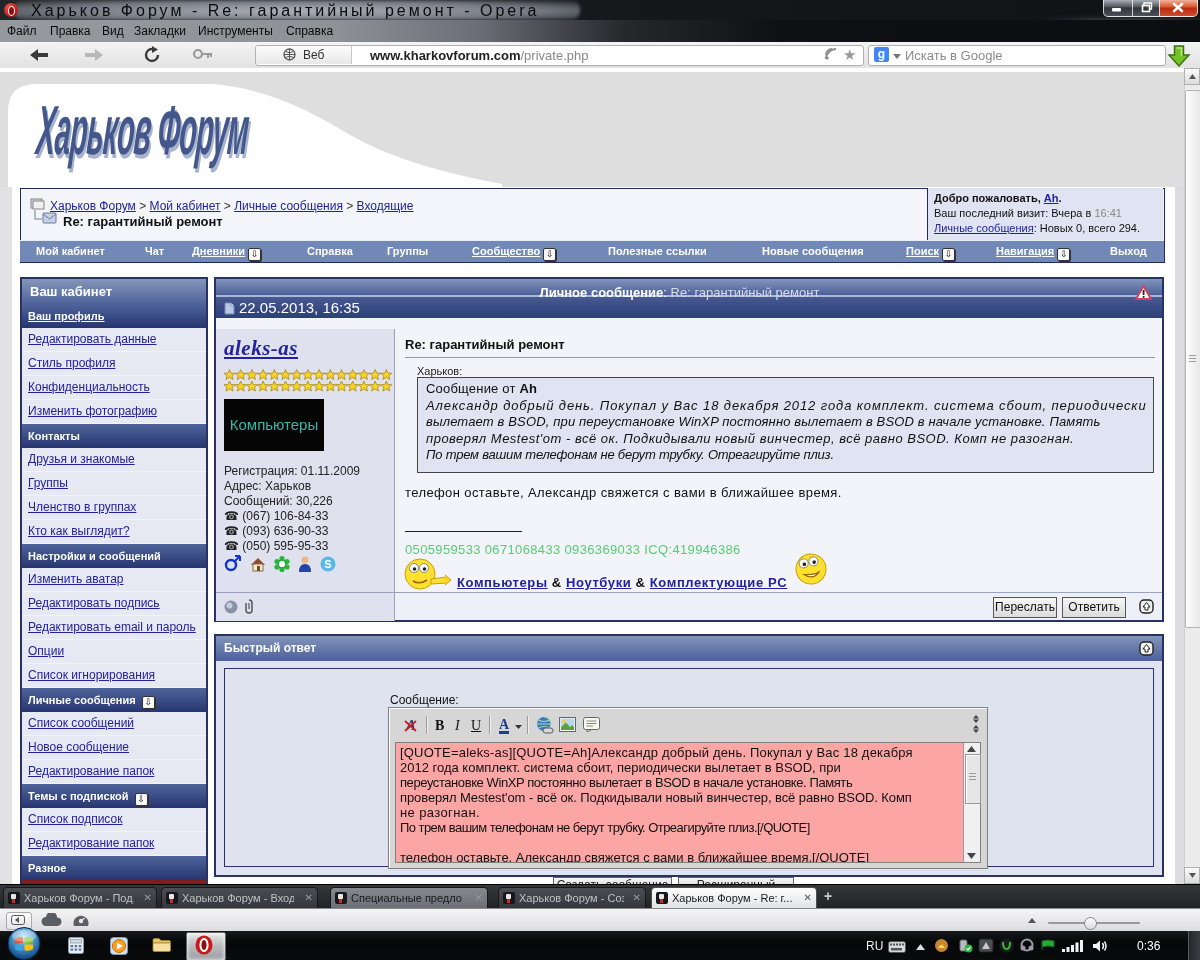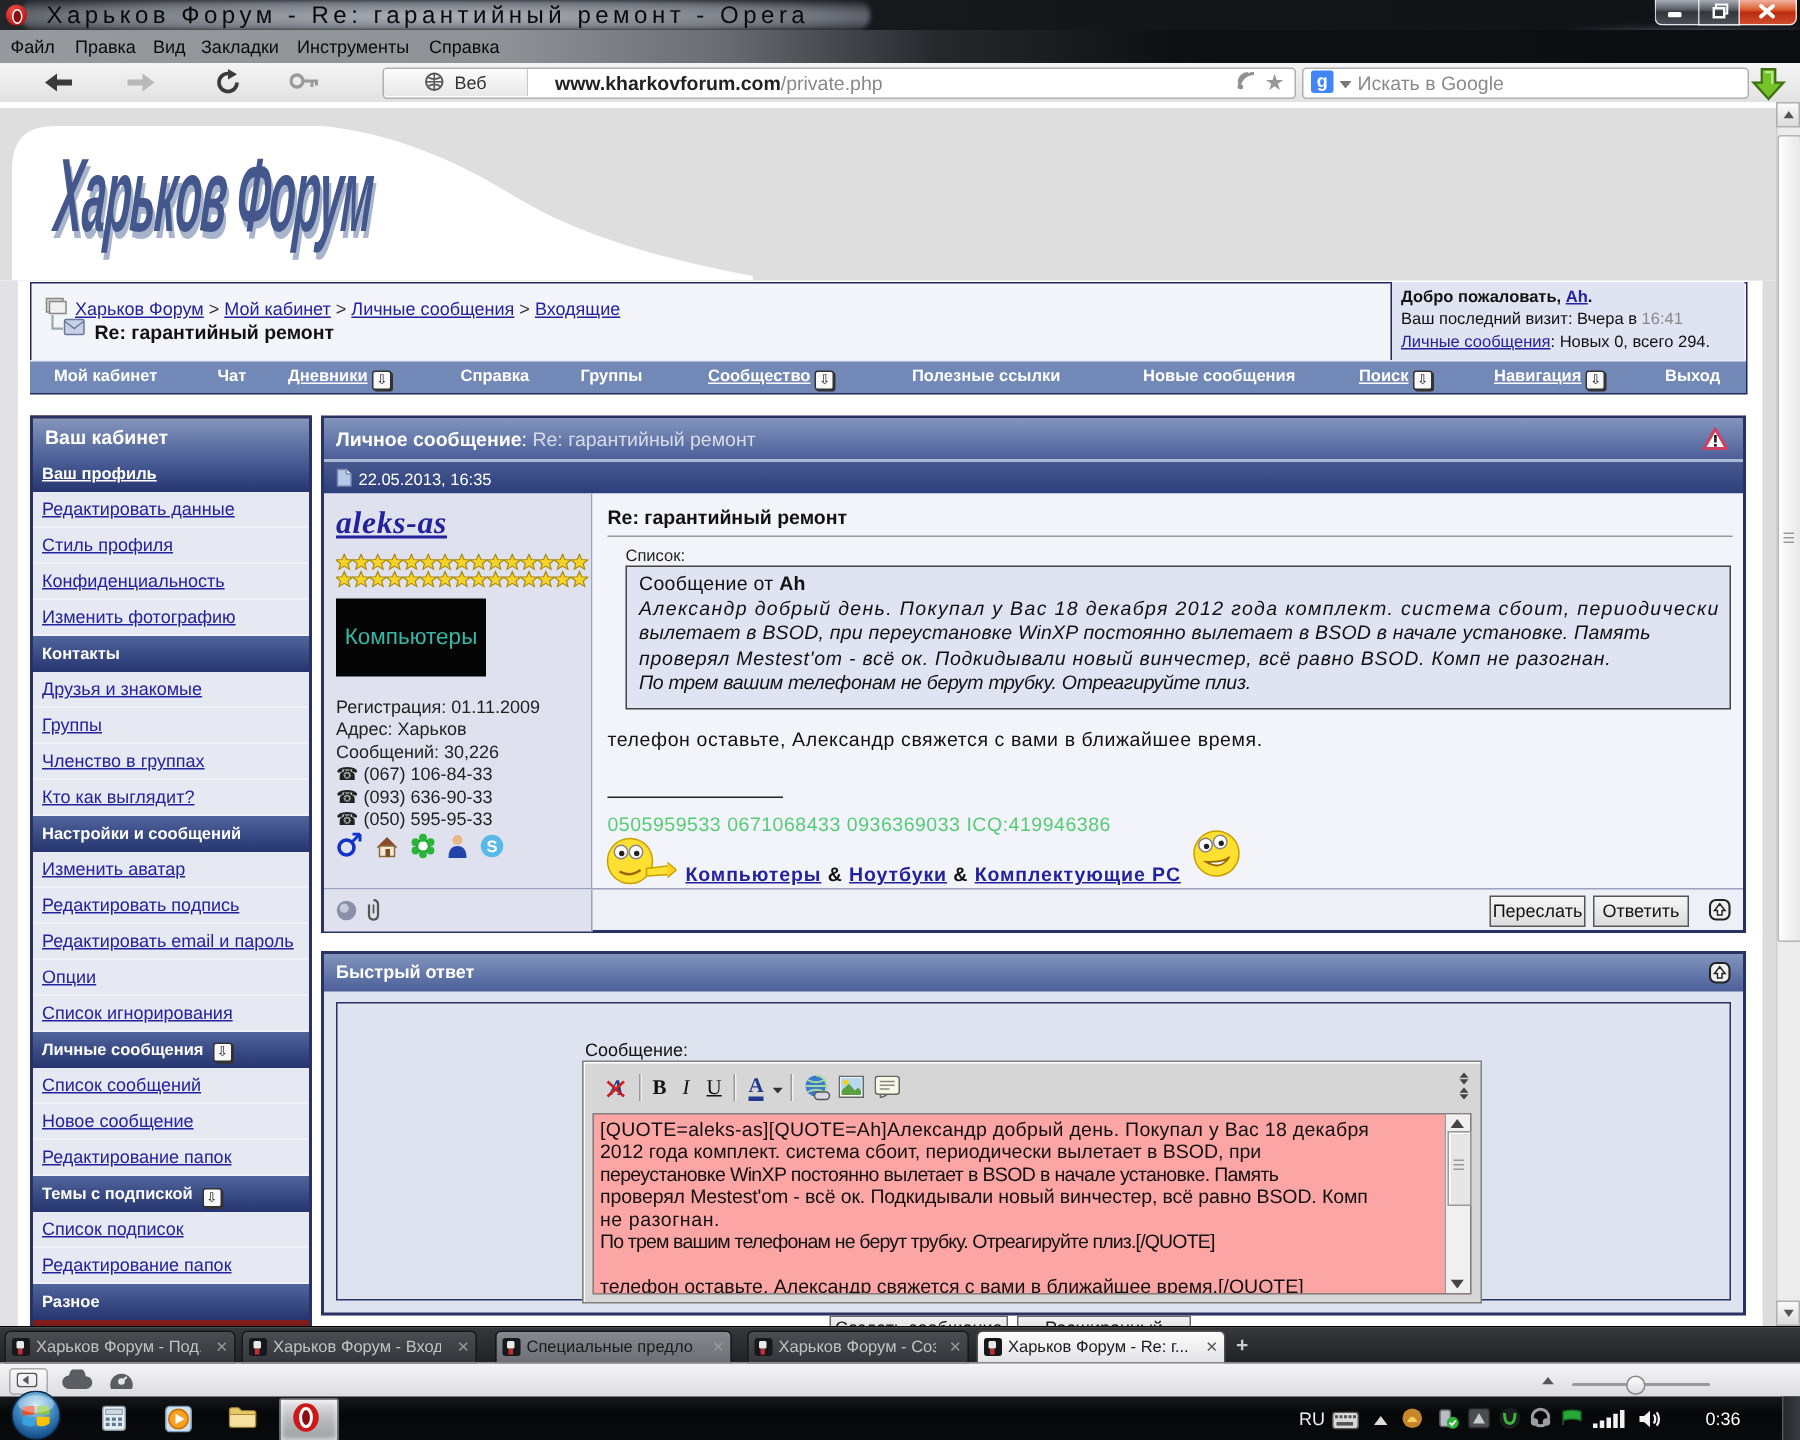--- a/index.html
+++ b/index.html
@@ -39,22 +39,22 @@
 #navbar>span{top:4px;}
 .dd{display:inline-block;margin-left:3px;width:11px;height:11px;background:#f8f8f8;border:1px solid #333;border-radius:2px;color:#111;font-size:9px;line-height:11px;text-align:center;font-weight:normal;vertical-align:-2px;box-shadow:1px 1px 0 #333;}
 #navbar span{white-space:nowrap;}
 
 #sidebar{left:20px;top:209px;width:184px;height:607px;background:#7f1d1d;border:2px solid #2a3163;}
 .scat{background:linear-gradient(#50649c,#26356f);color:#fff;font-weight:bold;font-size:11px;height:24px;line-height:24px;padding-left:6px;box-sizing:border-box;}
 .slink{font-size:12px;color:#22229c;text-decoration:underline;height:24px;line-height:23px;padding-left:6px;border-bottom:1px solid #f2f3f9;background:#e7e9f2;box-sizing:border-box;}
 #sbhead{background:linear-gradient(#8496ba,#50639b);color:#fff;font-weight:bold;font-size:13px;height:25px;line-height:25px;padding-left:8px;box-sizing:border-box;}
 
 #msgpanel{left:214px;top:209px;width:950px;height:345px;border:2px solid #2a3163;background:#f3f4fa;box-sizing:border-box;}
-#msghead{height:27px;background:linear-gradient(#8295bc,#4c5f9a);color:#fff;font-size:13px;line-height:27px;padding-left:8px;}
-#msgdate{height:21px;background:linear-gradient(#47598f,#2c3f7b);color:#fff;font-size:11px;line-height:21px;padding-left:8px;border-top:2px solid #a9b8d4;}
+#msghead{height:16px;background:linear-gradient(#8295bc,#4c5f9a);color:#fff;font-size:13px;line-height:27px;padding-left:8px;text-align:center;}
+#msgdate{height:21px;background:linear-gradient(#47598f,#2c3f7b);color:#fff;font-size:15px;line-height:21px;padding-left:8px;border-top:2px solid #a9b8d4;}
 #usercol{left:0px;top:50px;width:178px;height:268px;background:#dfe2ee;border-right:1px solid #9aa2c0;}
 #uname{left:8px;top:7px;font-size:21px;font-style:italic;font-weight:bold;font-family:"Liberation Serif",serif;color:#22229c;text-decoration:underline;letter-spacing:.5px;}
 #stars{left:8px;top:40px;}
 #avatar{left:8px;top:70px;width:100px;height:52px;background:#050505;color:#35b8a8;font-size:15px;text-align:center;line-height:52px;}
 #udetails{left:8px;top:135px;font-size:12px;color:#222;line-height:15px;}
 #uicons{left:8px;top:226px;font-size:13px;}
 #msgbody{left:179px;top:50px;right:0;bottom:27px;background:#f3f4fa;}
 #msgtitle{left:10px;top:8px;font-size:13px;font-weight:bold;color:#111;}
 #msgsep{left:10px;top:28px;width:750px;height:1px;background:#999;}
 #quotelabel{left:22px;top:36px;font-size:11px;color:#222;}
@@ -301,21 +301,21 @@
             </g>
      <g transform="translate(96,1)">
               <circle cx="8" cy="8" r="7.5" fill="#58b8e8"></circle>
               <text x="8" y="12" font-size="11" font-weight="bold" fill="#fff" text-anchor="middle">S</text>
             </g>
    </svg></div>
   </div>
   <div class="abs" id="msgbody">
    <div class="abs" id="msgtitle">Re: гарантийный ремонт</div>
    <div class="abs" id="msgsep"></div>
-   <div class="abs" id="quotelabel">Список:</div>
+   <div class="abs" id="quotelabel">Харьков:</div>
    <div class="abs" id="quotebox"><span style="letter-spacing:.2px">Сообщение от <b>Ah</b></span><br><i><span style="letter-spacing:.9px">Александр добрый день. Покупал у Вас 18 декабря 2012 года комплект. система сбоит, периодически</span><br><span style="letter-spacing:.15px">вылетает в BSOD, при переустановке WinXP постоянно вылетает в BSOD в начале установке. Память</span><br><span style="letter-spacing:.5px">проверял Mestest'om - всё ок. Подкидывали новый винчестер, всё равно BSOD. Комп не разогнан.</span><br><span style="letter-spacing:-.2px">По трем вашим телефонам не берут трубку. Отреагируйте плиз.</span></i></div>
    <div class="abs" id="replytext">телефон оставьте, Александр свяжется с вами в ближайшее время.</div>
    <div class="abs" id="sigsep"></div>
    <div class="abs" id="siggreen">0505959533 0671068433 0936369033 ICQ:419946386</div>
    <svg class="abs" style="left:6px;top:228px" width="50" height="38">
           <circle cx="19" cy="17" r="15" fill="#ffdf30" stroke="#c8a000" stroke-width="1"></circle>
           <circle cx="13" cy="11" r="4.5" fill="#fff" stroke="#888" stroke-width="1"></circle>
           <circle cx="23" cy="11" r="4.5" fill="#fff" stroke="#888" stroke-width="1"></circle>
           <circle cx="13.5" cy="12" r="1.8" fill="#222"></circle>
           <circle cx="23.5" cy="12" r="1.8" fill="#222"></circle>

